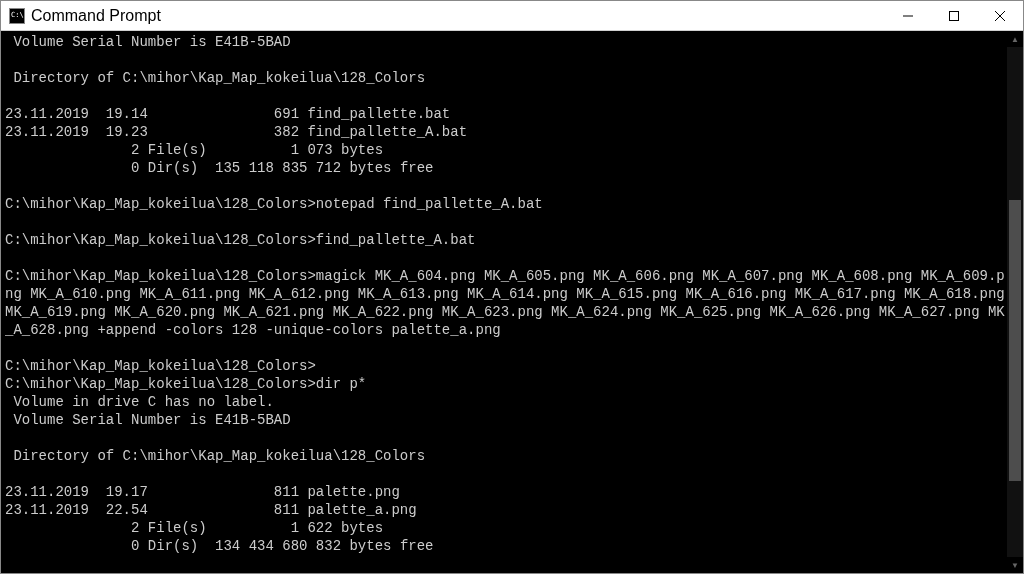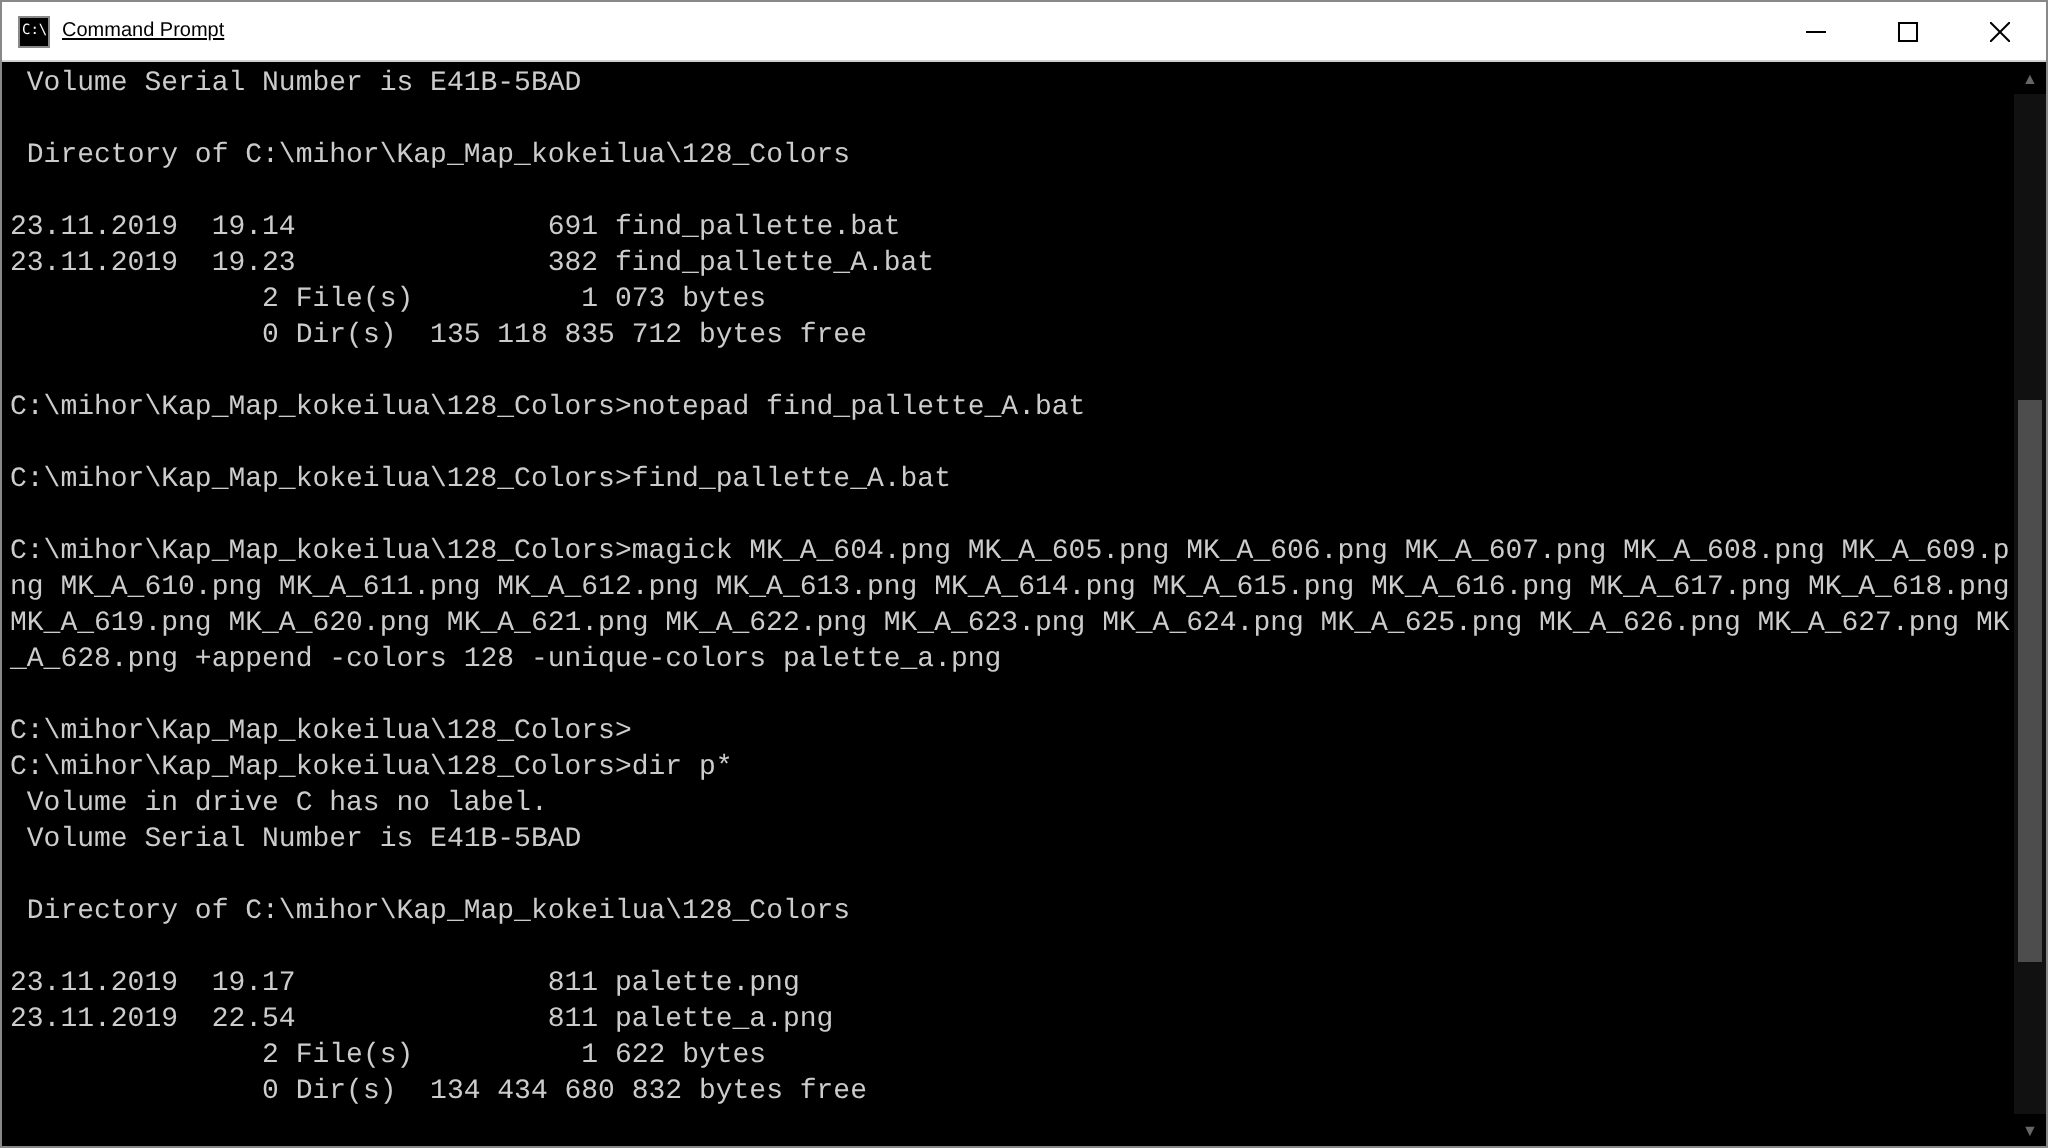--- a/index.html
+++ b/index.html
@@ -40,24 +40,23 @@
     content: "C:\\";
     color: #fff;
     font-size: 7px;
     font-family: Consolas, monospace;
     line-height: 1;
     position: absolute;
     left: 1px;
     top: 3px;
   }
   .titlebar-title {
-    font-size: 10px;
+    font-size: 16px;
     color: #000;
     flex: 1;
-    text-decoration: underline;
   }
   .window-controls {
     display: flex;
     height: 100%;
   }
   .win-btn {
     width: 46px;
     height: 100%;
     display: flex;
     align-items: center;

